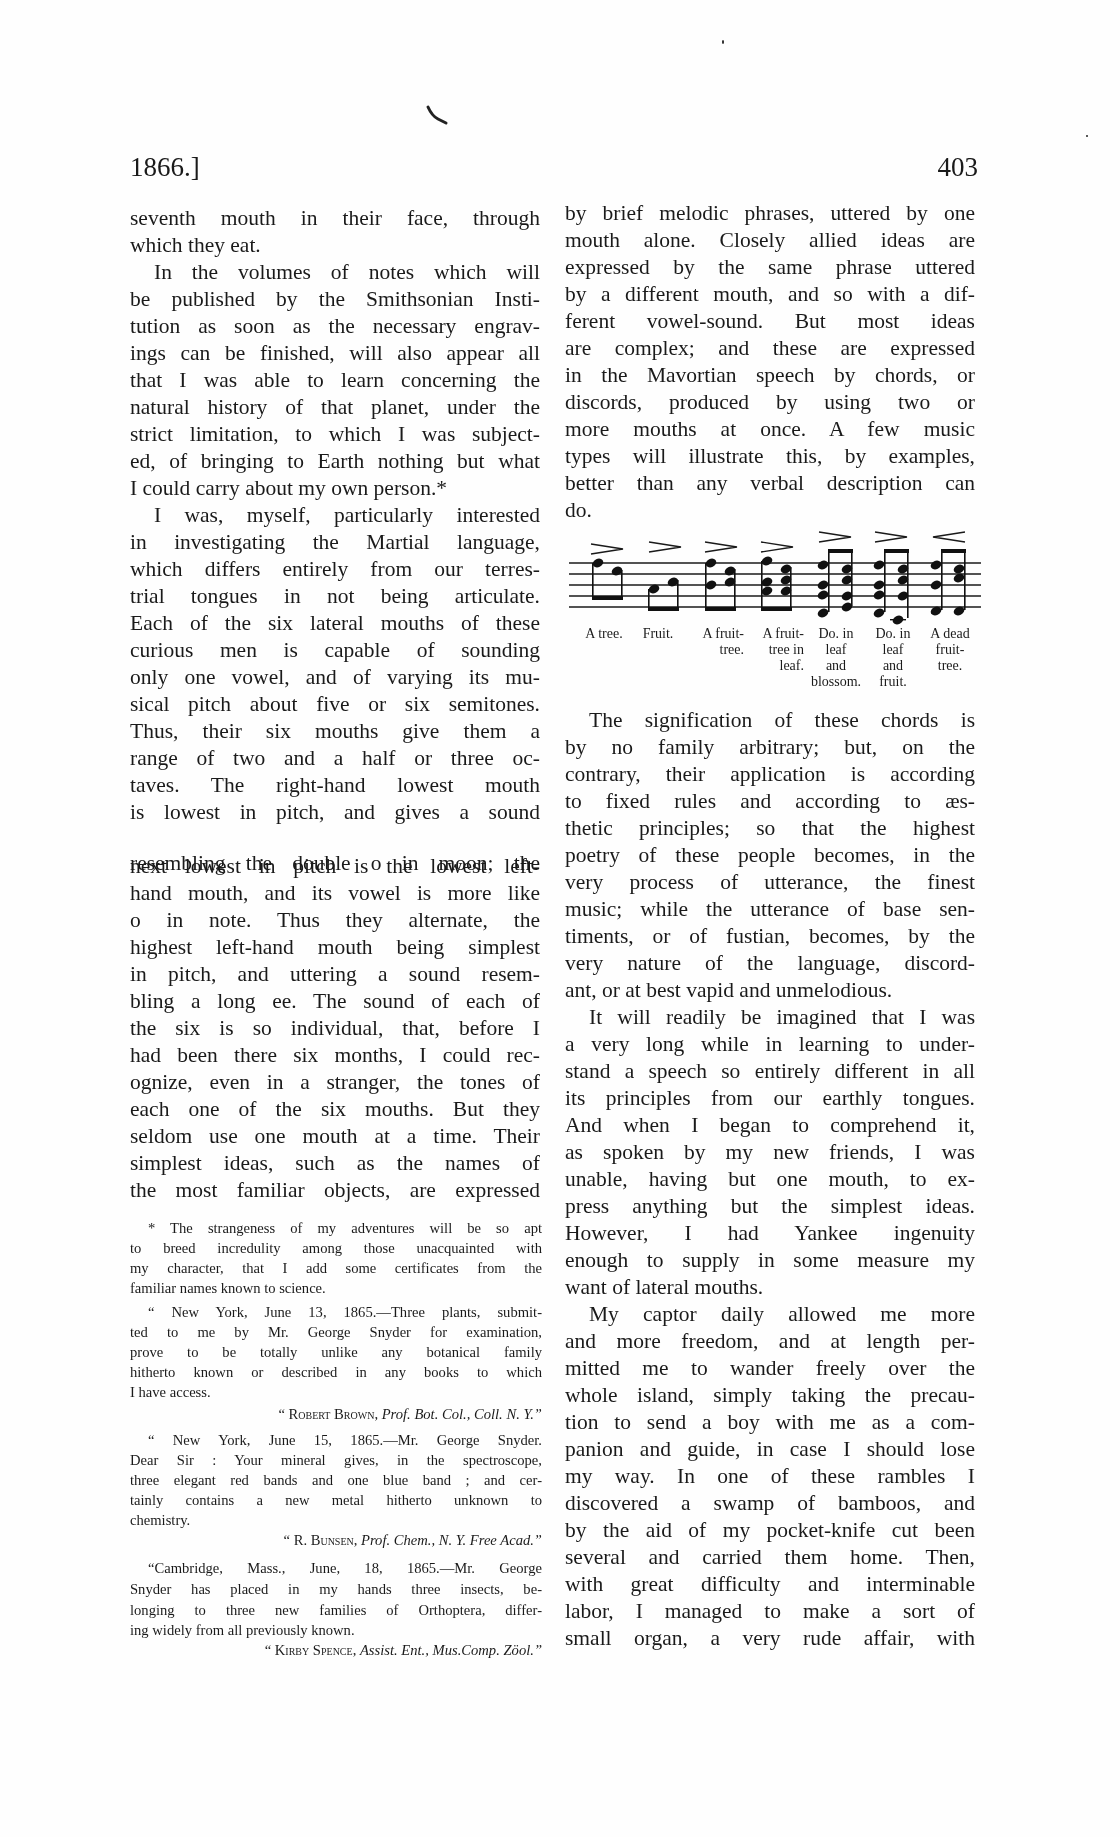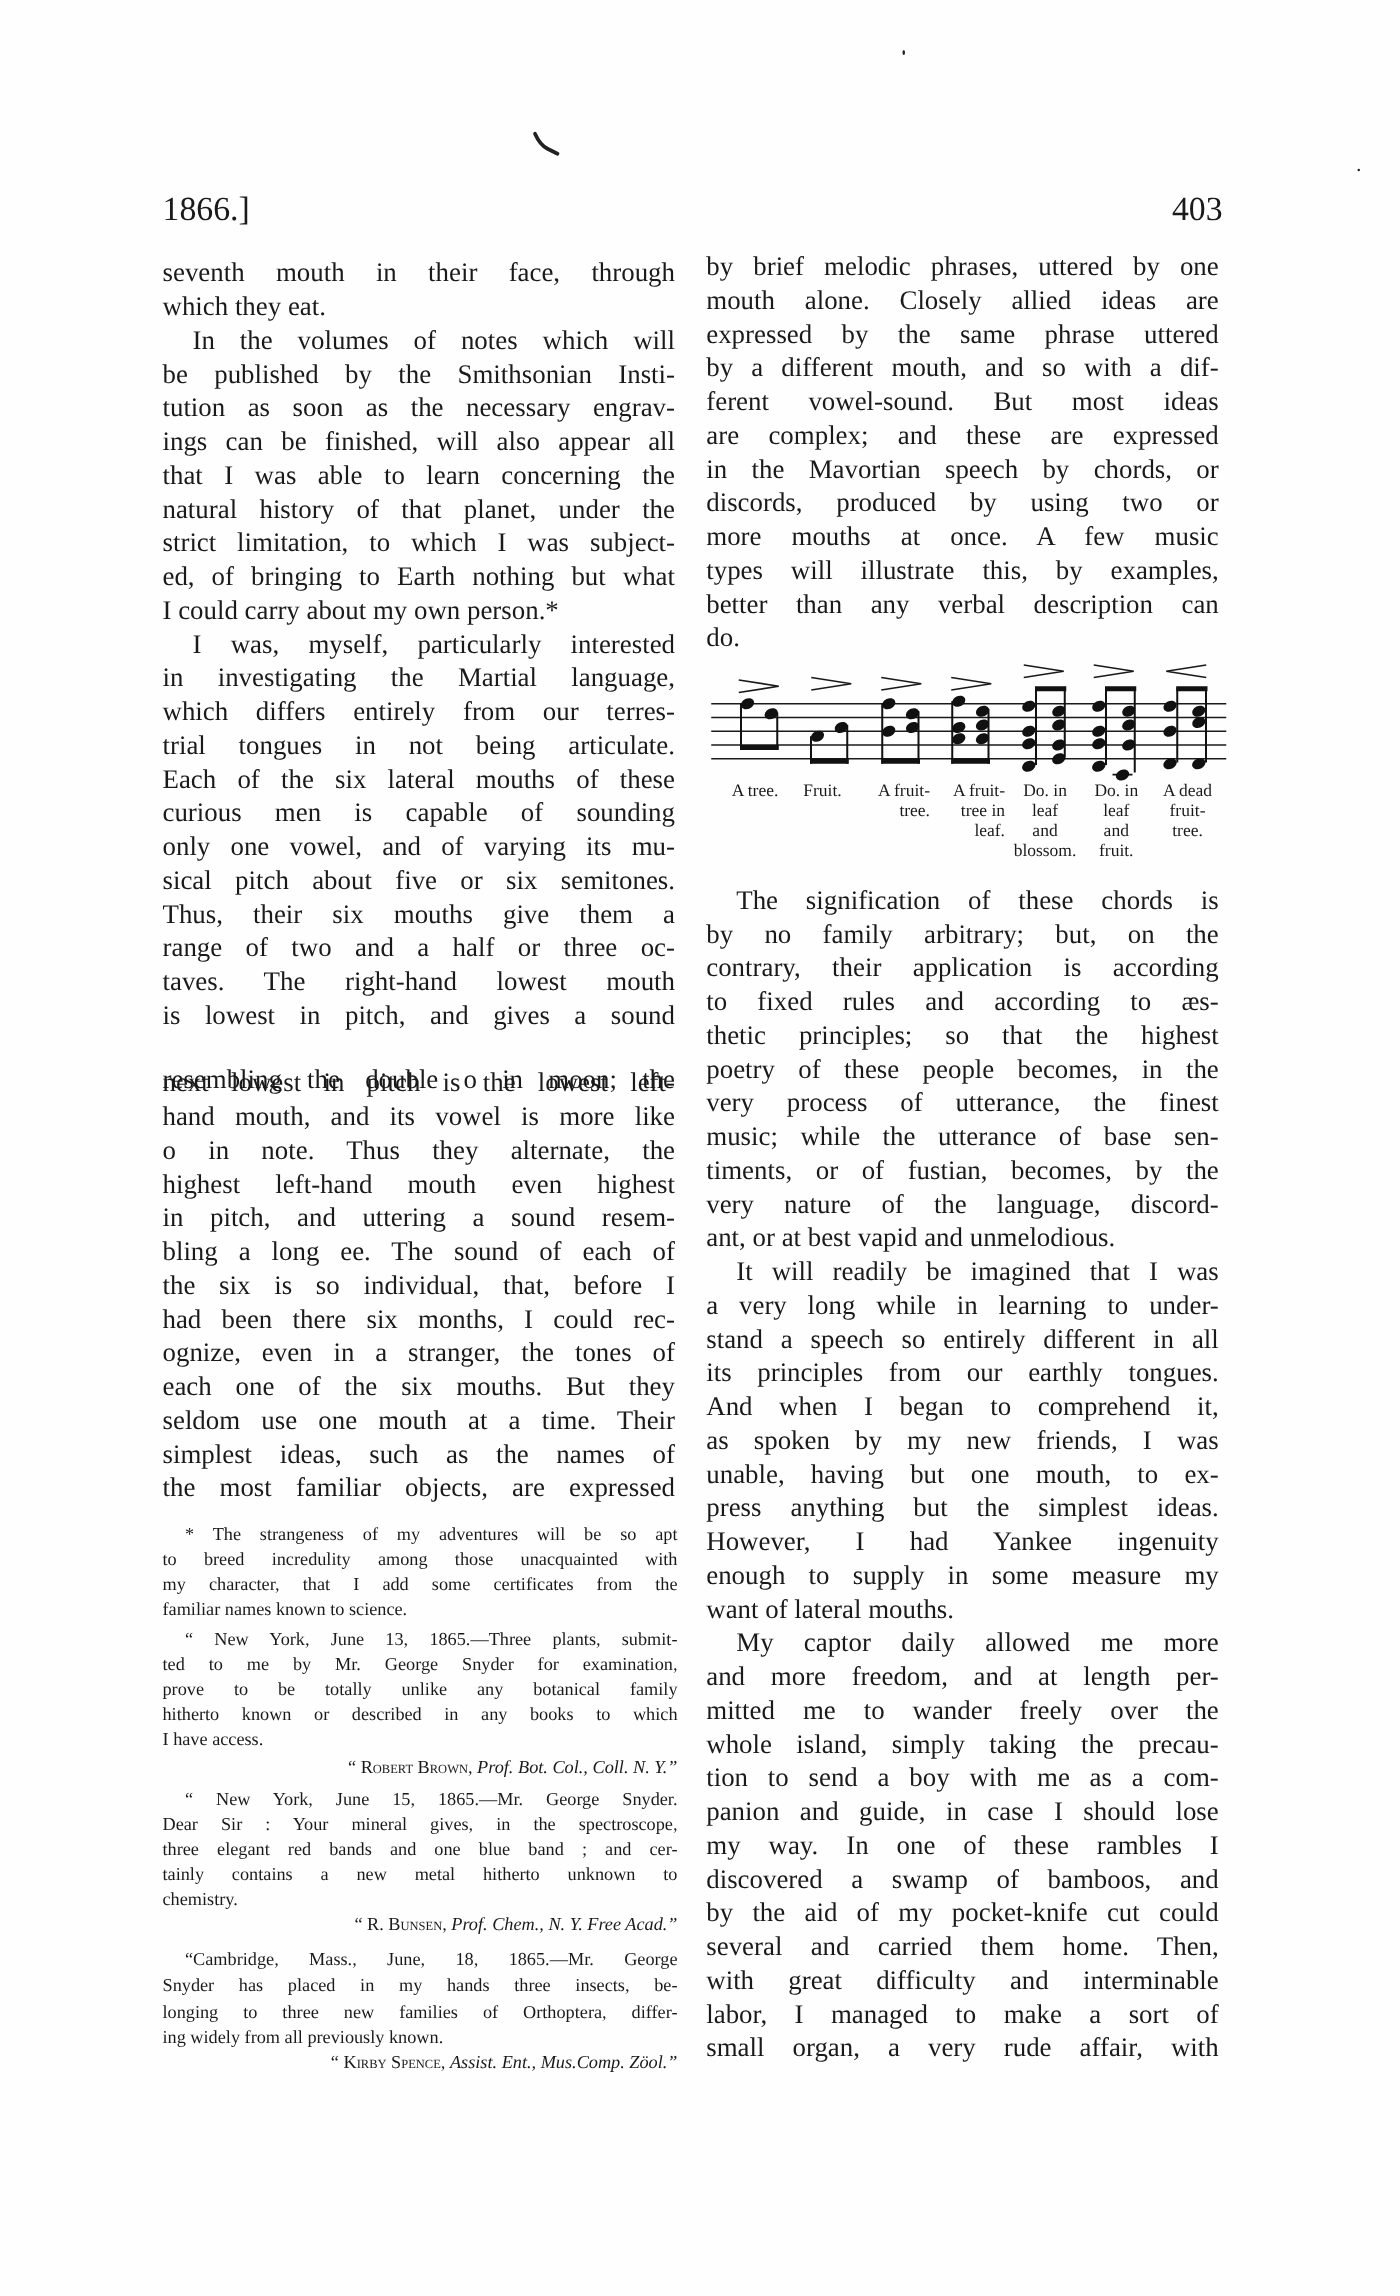--- a/index.html
+++ b/index.html
@@ -62,21 +62,21 @@
     <div class="ln col-l" style="top:664px">only one vowel, and of varying its mu-</div>
     <div class="ln col-l" style="top:691px">sical pitch about five or six semitones.</div>
     <div class="ln col-l" style="top:718px">Thus, their six mouths give them a</div>
     <div class="ln col-l" style="top:745px">range of two and a half or three oc-</div>
     <div class="ln col-l" style="top:772px">taves.  The right-hand lowest mouth</div>
     <div class="ln col-l" style="top:799px">is lowest in pitch, and gives a sound</div>
     <div class="ln col-l" style="top:850px">resembling the double o in moon; the</div>
     <div class="ln col-l" style="top:853px">next lowest in pitch is the lowest left-</div>
     <div class="ln col-l" style="top:880px">hand mouth, and its vowel is more like</div>
     <div class="ln col-l" style="top:907px">o in note.  Thus they alternate, the</div>
-    <div class="ln col-l" style="top:934px">highest left-hand mouth even highest</div>
+    <div class="ln col-l" style="top:934px">highest left-hand mouth being simplest</div>
     <div class="ln col-l" style="top:961px">in pitch, and uttering a sound resem-</div>
     <div class="ln col-l" style="top:988px">bling a long ee.  The sound of each of</div>
     <div class="ln col-l" style="top:1015px">the six is so individual, that, before I</div>
     <div class="ln col-l" style="top:1042px">had been there six months, I could rec-</div>
     <div class="ln col-l" style="top:1069px">ognize, even in a stranger, the tones of</div>
     <div class="ln col-l" style="top:1096px">each one of the six mouths.  But they</div>
     <div class="ln col-l" style="top:1123px">seldom use one mouth at a time.  Their</div>
     <div class="ln col-l" style="top:1150px">simplest ideas, such as the names of</div>
     <div class="ln col-l" style="top:1177px">the most familiar objects, are expressed</div>
   </div>
@@ -275,20 +275,20 @@
     <div class="ln col-r" style="top:1247px">enough to supply in some measure my</div>
     <div class="ln col-r last" style="top:1274px">want of lateral mouths.</div>
     <div class="ln col-r ind" style="top:1301px">My captor daily allowed me more</div>
     <div class="ln col-r" style="top:1328px">and more freedom, and at length per-</div>
     <div class="ln col-r" style="top:1355px">mitted me to wander freely over the</div>
     <div class="ln col-r" style="top:1382px">whole island, simply taking the precau-</div>
     <div class="ln col-r" style="top:1409px">tion to send a boy with me as a com-</div>
     <div class="ln col-r" style="top:1436px">panion and guide, in case I should lose</div>
     <div class="ln col-r" style="top:1463px">my way.  In one of these rambles I</div>
     <div class="ln col-r" style="top:1490px">discovered a swamp of bamboos, and</div>
-    <div class="ln col-r" style="top:1517px">by the aid of my pocket-knife cut could</div>
+    <div class="ln col-r" style="top:1517px">by the aid of my pocket-knife cut been</div>
     <div class="ln col-r" style="top:1544px">several and carried them home.  Then,</div>
     <div class="ln col-r" style="top:1571px">with great difficulty and interminable</div>
     <div class="ln col-r" style="top:1598px">labor, I managed to make a sort of</div>
     <div class="ln col-r" style="top:1625px">small organ, a very rude affair, with</div>
   </div>
 
 </div>
 
 </body></html>

